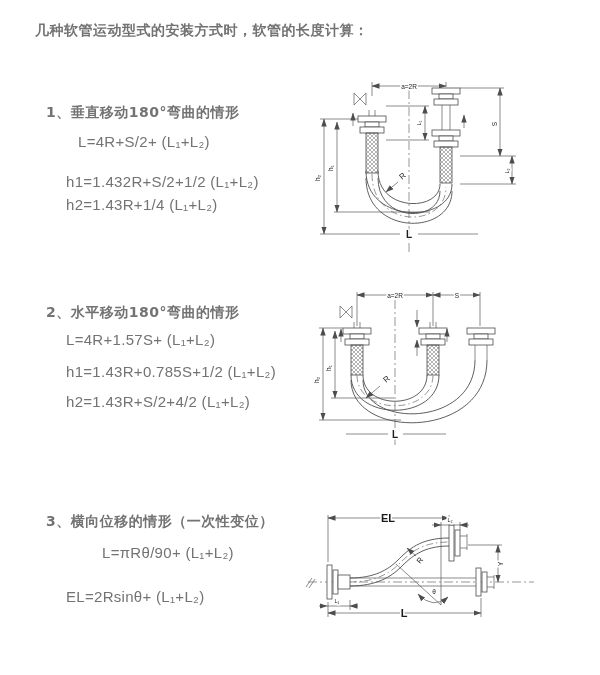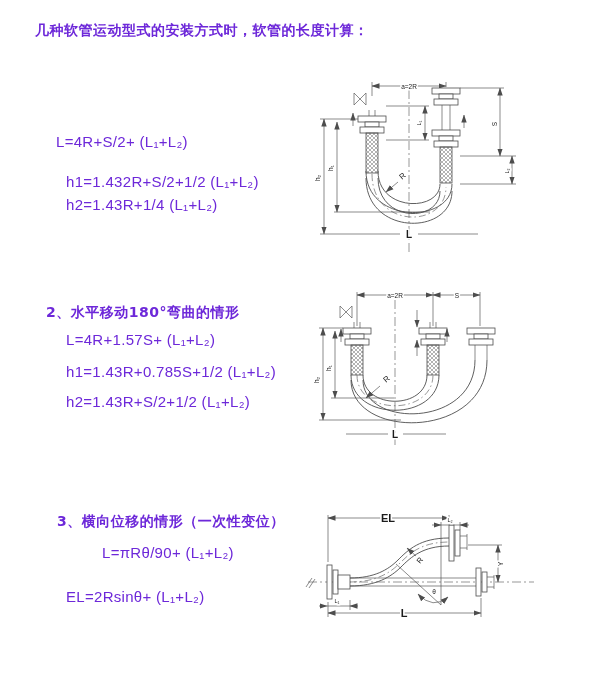--- a/index.html
+++ b/index.html
@@ -1,17 +1,17 @@
 <!DOCTYPE html>
 <html><head>
 <meta charset="utf-8">
 <style>
   html,body{margin:0;padding:0;background:#fff;}
   #page{position:relative;width:600px;height:675px;background:#ffffff;overflow:hidden;
-        font-family:"DejaVu Sans","Liberation Sans",sans-serif;color:#6d28d9;}
+        font-family:"DejaVu Sans","Liberation Sans",sans-serif;color:#737373;}
   .title{position:absolute;left:35px;top:22px;font-size:14px;font-weight:600;letter-spacing:.5px;}
   .heading{position:absolute;font-size:14px;font-weight:600;letter-spacing:.5px;}
   .formula{position:absolute;font-size:15px;font-weight:400;letter-spacing:.3px;
            font-family:"Liberation Sans","DejaVu Sans",sans-serif;}
   svg{position:absolute;overflow:visible;}
   .thin{stroke:#5a5a5a;stroke-width:.7;fill:none;}
   .hose{stroke:#4d4d4d;stroke-width:.9;fill:none;}
   .cl{stroke:#6a6a6a;stroke-width:.7;fill:none;stroke-dasharray:9 3 2 3;}
   .hcl{stroke:#6a6a6a;stroke-width:.7;fill:none;stroke-dasharray:7 3 1.5 3;}
   .fit{stroke:#4d4d4d;stroke-width:.8;fill:#ffffff;}
@@ -31,21 +31,22 @@
         <path d="M0,0 L4,4 M4,0 L0,4" stroke="#808080" stroke-width="0.6"></path>
       </pattern>
       <marker id="arr" viewBox="0 0 8 7" refX="7.5" refY="3.5" markerWidth="8" markerHeight="7" orient="auto-start-reverse" markerUnits="userSpaceOnUse">
         <path d="M0,0.8 L8,3.5 L0,6.2 Z" fill="#4d4d4d"></path>
       </marker>
     </defs>
   </svg>
 
   <div class="title">几种软管运动型式的安装方式时，软管的长度计算：</div>
 
-  <div class="formula" style="left:56px;top:133px;">L=4R+S/2+ (L₁+L₂)</div>
+  <div class="heading" style="left:46px;top:104px;">1、垂直移动180°弯曲的情形</div>
+  <div class="formula" style="left:78px;top:133px;">L=4R+S/2+ (L₁+L₂)</div>
   <div class="formula" style="left:66px;top:165px;margin-top:8px;">h1=1.432R+S/2+1/2 (L₁+L₂)</div>
   <div class="formula" style="left:66px;top:196px;">h2=1.43R+1/4 (L₁+L₂)</div>
 
   <svg style="left:310px;top:66px;" width="215" height="192" viewBox="0 0 215 192">
 
     <path class="cl" d="M99,24 V186"></path>
 
     <path class="thin" d="M62,30 V16 M136,21 V16"></path>
     <path class="thin" d="M62,20 H136" marker-start="url(#arr)" marker-end="url(#arr)"></path>
     <text class="dlabel" x="99" y="22.5" font-size="6.5" text-anchor="middle">a=2R</text>
@@ -96,21 +97,21 @@
     <path class="thin" d="M150,22 H194 M150,90 H206 M150,118 H206"></path>
     <path class="thin" d="M190,22 V90" marker-start="url(#arr)" marker-end="url(#arr)"></path>
     <text class="dlabel" x="187" y="58" font-size="6.5" text-anchor="middle" transform="rotate(-90 187 58)">S</text>
     <path class="thin" d="M202,90 V118" marker-start="url(#arr)" marker-end="url(#arr)"></path>
     <text class="dlabel" x="199" y="105" font-size="5.5" text-anchor="middle" transform="rotate(-90 199 105)">L₂</text>
   </svg>
 
   <div class="heading" style="left:46px;top:304px;text-align:center;">2、水平移动180°弯曲的情形</div>
   <div class="formula" style="left:66px;top:331px;">L=4R+1.57S+ (L₁+L₂)</div>
   <div class="formula" style="left:66px;top:363px;">h1=1.43R+0.785S+1/2 (L₁+L₂)</div>
-  <div class="formula" style="left:66px;top:393px;">h2=1.43R+S/2+1/2 (L₁+L₂)</div>
+  <div class="formula" style="left:66px;top:393px;">h2=1.43R+S/2+4/2 (L₁+L₂)</div>
 
   <svg style="left:306px;top:284px;" width="235" height="170" viewBox="0 0 235 170">
     <path class="cl" d="M89,16 V162"></path>
 
     <path class="thin" d="M51,42 V8 M127,42 V8 M174,42 V8"></path>
     <path class="thin" d="M51,11 H127" marker-start="url(#arr)" marker-end="url(#arr)"></path>
     <text class="dlabel" x="89" y="13.5" font-size="6.5" text-anchor="middle">a=2R</text>
     <path class="thin" d="M127,11 H174" marker-start="url(#arr)" marker-end="url(#arr)"></path>
     <text class="dlabel" x="151" y="13.5" font-size="6.5" text-anchor="middle">S</text>
 
@@ -151,21 +152,21 @@
     <path class="thin" d="M17,44 V136" marker-start="url(#arr)" marker-end="url(#arr)"></path>
     <text class="dlabel" x="13" y="96" font-size="6.5" text-anchor="middle" transform="rotate(-90 13 96)">h₂</text>
     <path class="thin" d="M25,114 H88"></path>
     <path class="thin" d="M29,47 V114" marker-start="url(#arr)" marker-end="url(#arr)"></path>
     <text class="dlabel" x="25" y="84" font-size="6.5" text-anchor="middle" transform="rotate(-90 25 84)">h₁</text>
 
     <path class="thin" d="M40,150 H82 M97,150 H140"></path>
     <text class="dlabel big" x="89" y="154" font-size="10" text-anchor="middle">L</text>
   </svg>
 
-  <div class="heading" style="left:57px;top:513px;">3、横向位移的情形（一次性变位）</div>
+  <div class="heading" style="left:46px;top:513px;">3、横向位移的情形（一次性变位）</div>
   <div class="formula" style="left:66px;top:544px;margin-left:36px;">L=πRθ/90+ (L₁+L₂)</div>
   <div class="formula" style="left:66px;top:588px;">EL=2Rsinθ+ (L₁+L₂)</div>
 
   <svg style="left:296px;top:498px;" width="250" height="150" viewBox="0 0 250 150">
     <path class="cl" d="M12,84 H238"></path>
 
     <path class="thin" d="M10,89 L16,80 M13,90 L19,81"></path>
 
     <rect class="fit" x="31" y="67" width="5" height="34"></rect>
     <rect class="fit" x="37" y="72" width="5" height="24"></rect>

